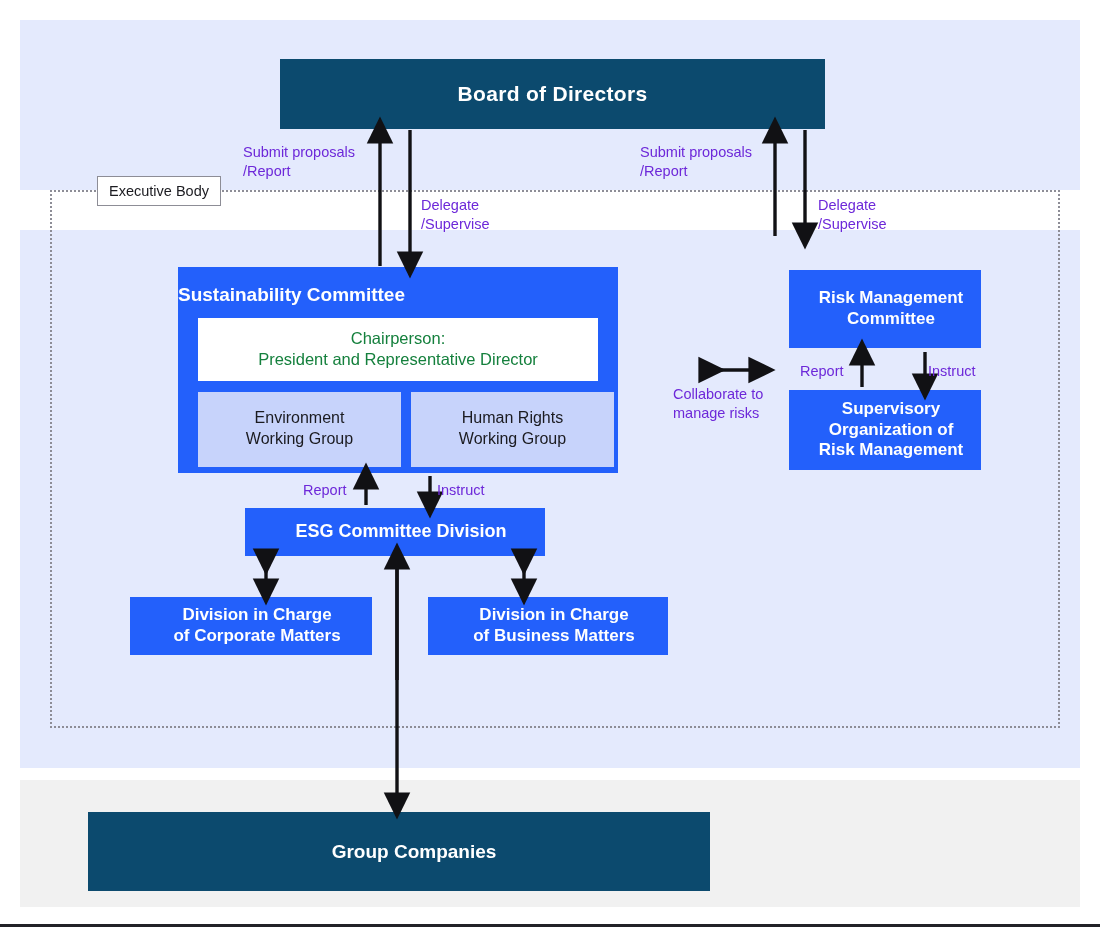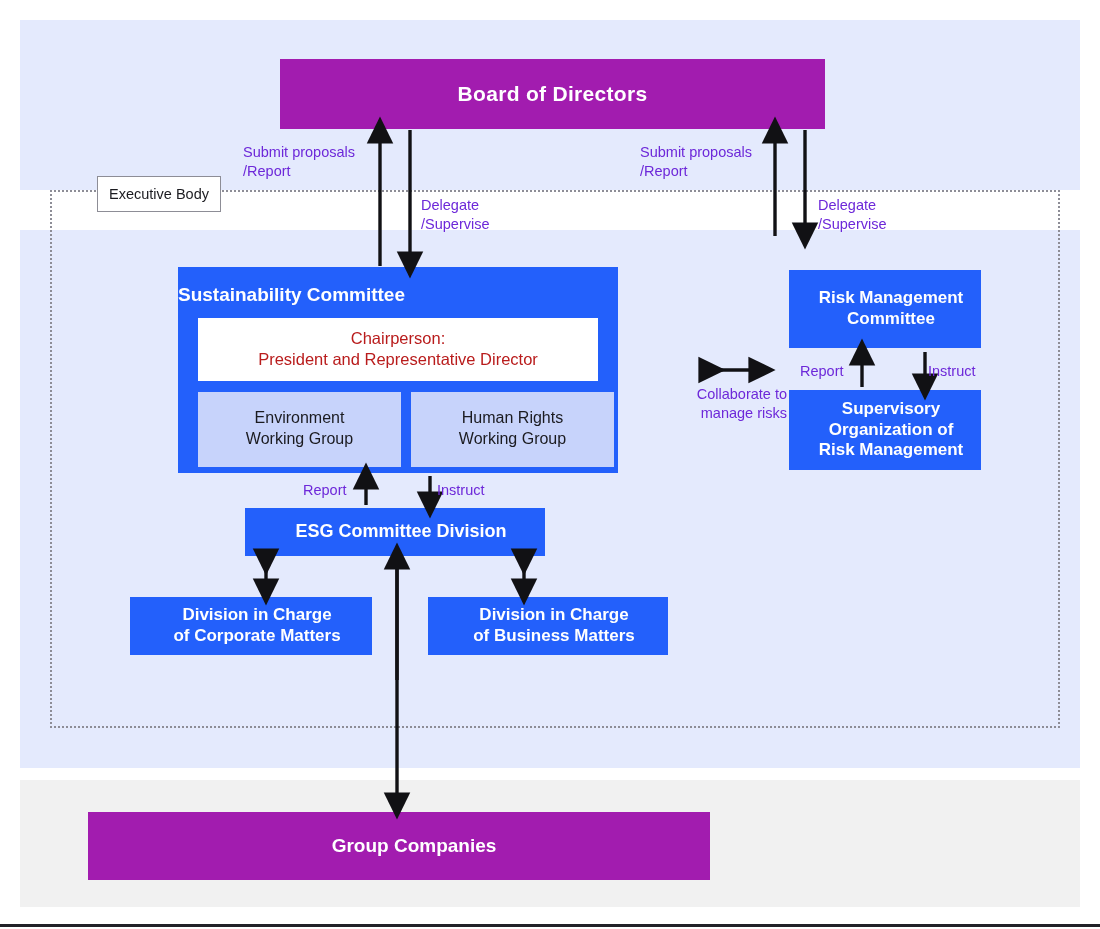--- a/index.html
+++ b/index.html
@@ -68,21 +68,21 @@
     position: absolute;
     box-sizing: border-box;
     display: flex;
     align-items: center;
     justify-content: center;
     text-align: center;
     color: #ffffff;
     font-weight: bold;
     line-height: 1.22;
   }
-  .box.mid   { background: #a21caf; }
+  .box.mid   { background: #0c4a6e; }
   .box.deep  { background: #2360fb; padding-left: 12px; }
 
   #box-board {
     left: 280px; top: 59px;
     width: 545px; height: 70px;
     font-size: 21px;
     letter-spacing: .3px;
   }
   #box-sustainability {
     left: 178px; top: 267px;
@@ -92,21 +92,21 @@
   }
   .sc-title {
     color: #ffffff;
     font-weight: bold;
     font-size: 19px;
     text-align: left;
     padding: 16px 0 12px 0;
   }
   .sc-chair {
     background: #ffffff;
-    color: #b91c1c;
+    color: #15803d;
     font-weight: normal;
     font-size: 16.5px;
     line-height: 1.28;
     margin: 0 20px;
     padding: 10px 6px 11px 6px;
     text-align: center;
   }
   .sc-wgs {
     display: flex;
     gap: 10px;
@@ -143,30 +143,30 @@
     width: 242px; height: 58px;
     font-size: 17px;
   }
   #box-div-business {
     left: 428px; top: 597px;
     width: 240px; height: 58px;
     font-size: 17px;
   }
   #box-group-companies {
     left: 88px; top: 812px;
-    width: 622px; height: 68px;
+    width: 622px; height: 79px;
     font-size: 19px;
     padding-left: 30px;
   }
 
   
   #tag-executive-body {
     position: absolute;
     left: 97px; top: 176px;
-    width: 124px; height: 36px;
+    width: 124px; height: 30px;
     background: #ffffff;
     border: 1.5px solid #8d8d96;
     box-sizing: border-box;
     display: flex;
     align-items: center;
     justify-content: center;
     font-size: 14.5px;
     color: #1b1b20;
   }
 
@@ -188,21 +188,21 @@
   }
   .edge-label.ctr { text-align: center; }
   #lbl-submit-left   { left: 243px; top: 143px; }
   #lbl-delegate-left { left: 421px; top: 196px; }
   #lbl-submit-right  { left: 640px; top: 143px; }
   #lbl-delegate-right{ left: 818px; top: 196px; }
   #lbl-report-sc     { left: 303px; top: 481px; }
   #lbl-instruct-sc   { left: 437px; top: 481px; }
   #lbl-report-rm     { left: 800px; top: 362px; }
   #lbl-instruct-rm   { left: 928px; top: 362px; }
-  #lbl-collaborate   { left: 673px; top: 385px; width: 114px; text-align: right; }
+  #lbl-collaborate   { left: 673px; top: 385px; width: 114px; text-align: left; }
 </style>
 </head>
 <body>
 
 <div id="stage">
 
   <div class="panel-outer"></div>
   <div class="panel-white-strip"></div>
   <div class="panel-dotted"></div>
   <div class="panel-inner-left"></div>

